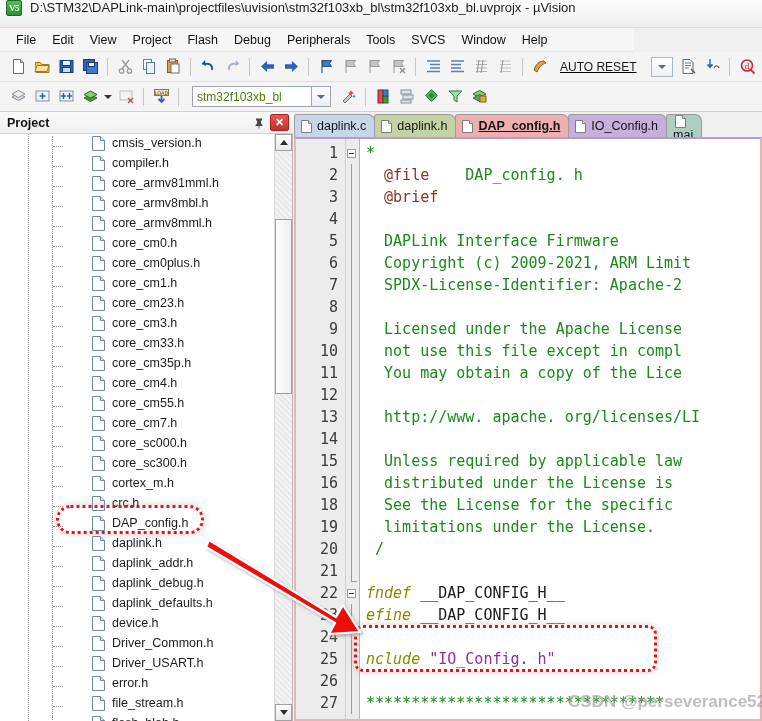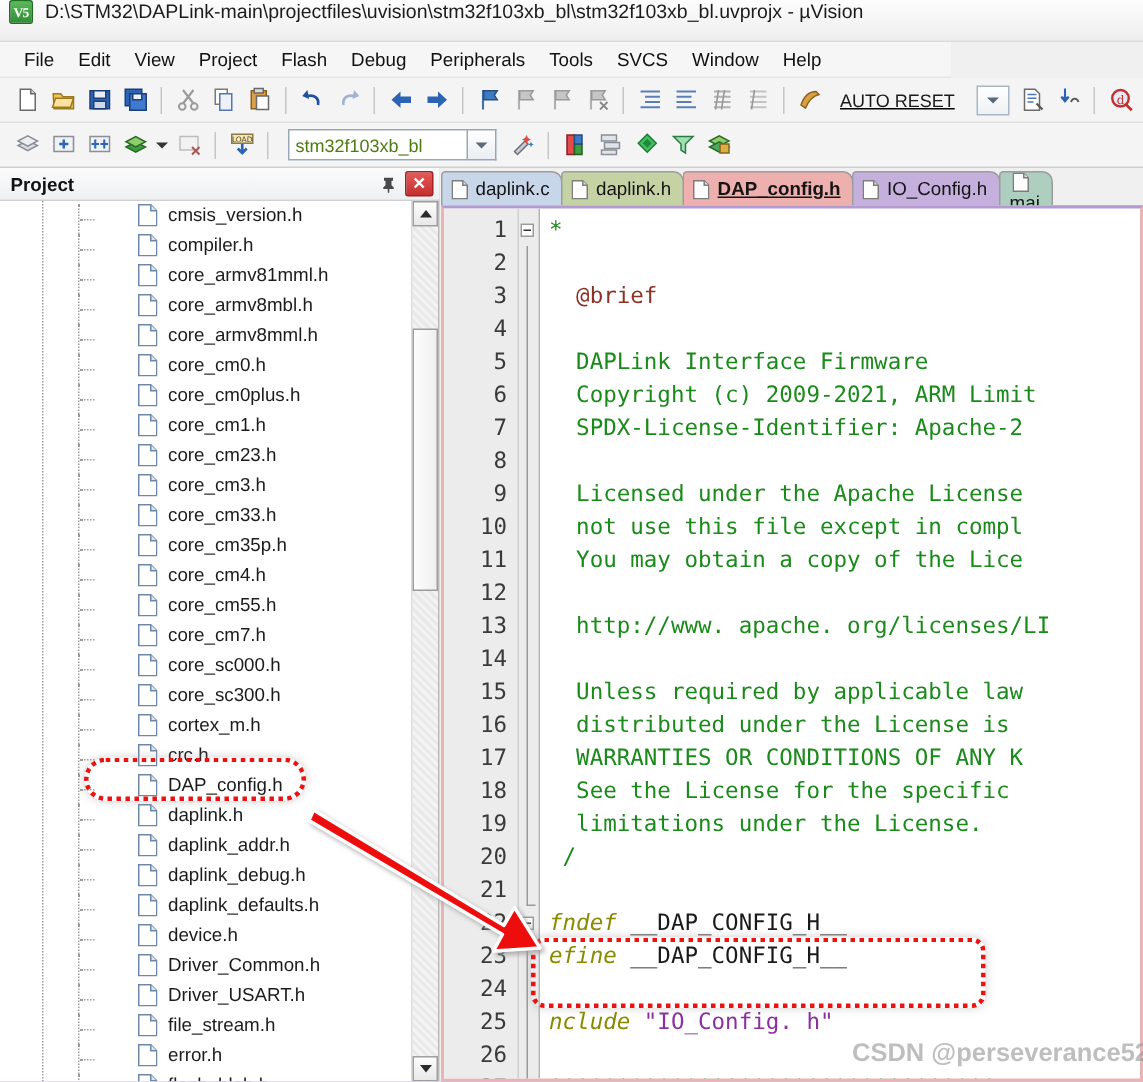--- a/index.html
+++ b/index.html
@@ -790,30 +790,30 @@
               </svg></div>
             <div class="tree-label">Driver_USART.h</div>
           </div>
           <div class="tree-row">
             <div class="guide"></div>
             <div class="elbow"></div>
             <div class="file-icon"><svg width="13" height="15" viewBox="0 0 13 15">
                 <path d="M.5.5h8l4 4v10H.5z" fill="#ffffff" stroke="#6d87a8"></path>
                 <path d="M8.5.5v4h4" fill="#dde6f0" stroke="#6d87a8"></path>
               </svg></div>
+            <div class="tree-label">error.h</div>
+          </div>
+          <div class="tree-row">
+            <div class="guide"></div>
+            <div class="elbow"></div>
+            <div class="file-icon"><svg width="13" height="15" viewBox="0 0 13 15">
+                <path d="M.5.5h8l4 4v10H.5z" fill="#ffffff" stroke="#6d87a8"></path>
+                <path d="M8.5.5v4h4" fill="#dde6f0" stroke="#6d87a8"></path>
+              </svg></div>
             <div class="tree-label">file_stream.h</div>
-          </div>
-          <div class="tree-row">
-            <div class="guide"></div>
-            <div class="elbow"></div>
-            <div class="file-icon"><svg width="13" height="15" viewBox="0 0 13 15">
-                <path d="M.5.5h8l4 4v10H.5z" fill="#ffffff" stroke="#6d87a8"></path>
-                <path d="M8.5.5v4h4" fill="#dde6f0" stroke="#6d87a8"></path>
-              </svg></div>
-            <div class="tree-label">error.h</div>
           </div>
           <div class="tree-row">
             <div class="guide"></div>
             <div class="file-icon"><svg width="13" height="15" viewBox="0 0 13 15">
                 <path d="M.5.5h8l4 4v10H.5z" fill="#ffffff" stroke="#6d87a8"></path>
                 <path d="M8.5.5v4h4" fill="#dde6f0" stroke="#6d87a8"></path>
               </svg></div>
             <div class="tree-label">flash_blob.h</div>
           </div>
         </div>
@@ -876,20 +876,21 @@
             <div class="foldbox">
               <div class="fb"></div>
             </div>
             <div class="ctext"><span class="c-comment">*</span></div>
           </div>
           <div class="crow">
             <div class="lnum">2</div>
             <div class="foldbox">
               <div class="fbar"></div>
             </div>
+            <div class="ctext"><span class="c-tag">  @file    </span><span class="c-comment">DAP_config. h</span></div>
           </div>
           <div class="crow">
             <div class="lnum">3</div>
             <div class="foldbox">
               <div class="fbar"></div>
             </div>
             <div class="ctext"><span class="c-tag">  @brief</span></div>
           </div>
           <div class="crow">
             <div class="lnum">4</div>
@@ -974,27 +975,20 @@
               <div class="fbar"></div>
             </div>
             <div class="ctext"><span class="c-comment">  Unless required by applicable law</span></div>
           </div>
           <div class="crow">
             <div class="lnum">16</div>
             <div class="foldbox">
               <div class="fbar"></div>
             </div>
             <div class="ctext"><span class="c-comment">  distributed under the License is </span></div>
-          </div>
-          <div class="crow">
-            <div class="lnum">17</div>
-            <div class="foldbox">
-              <div class="fbar"></div>
-            </div>
-            <div class="ctext"><span class="c-comment">  WARRANTIES OR CONDITIONS OF ANY K</span></div>
           </div>
           <div class="crow">
             <div class="lnum">18</div>
             <div class="foldbox">
               <div class="fbar"></div>
             </div>
             <div class="ctext"><span class="c-comment">  See the License for the specific </span></div>
           </div>
           <div class="crow">
             <div class="lnum">19</div>

